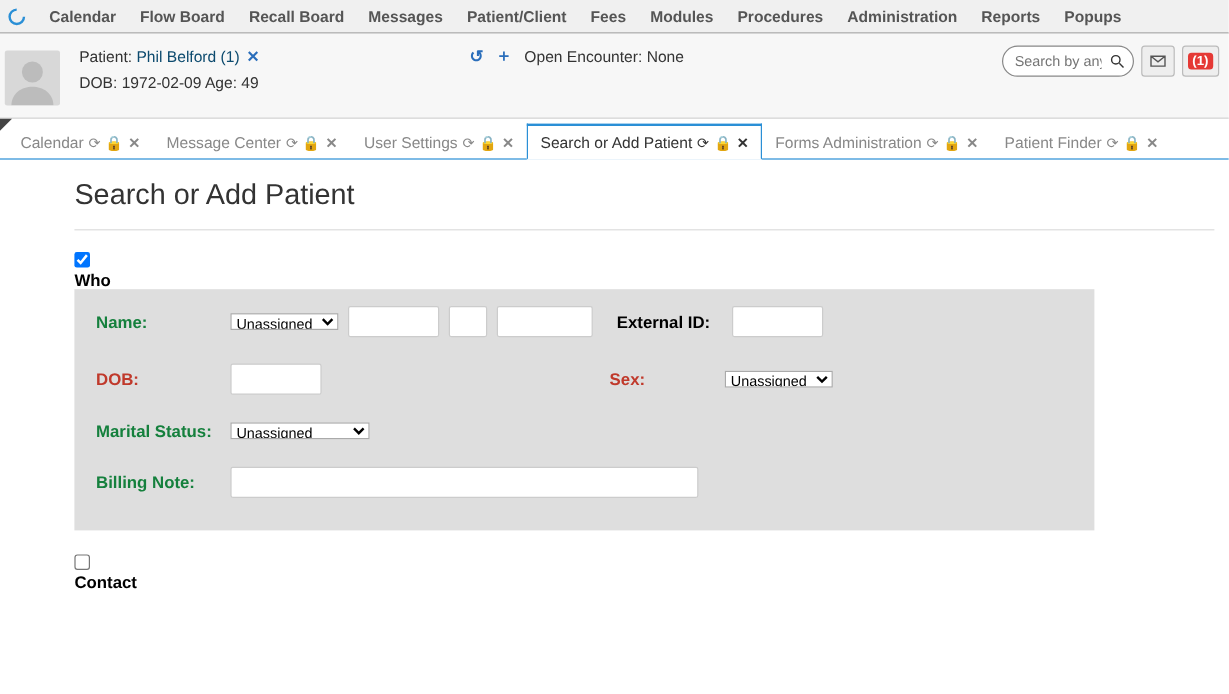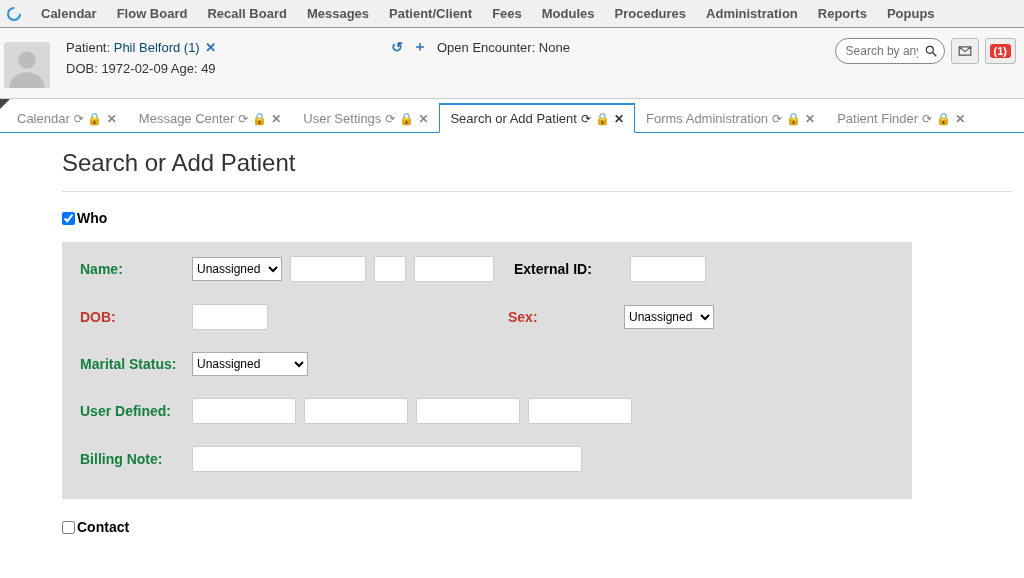--- a/index.html
+++ b/index.html
@@ -40,32 +40,32 @@
   .tabstrip .corner-tri { position:absolute; left:0; top:0; width:0; height:0; border-left:10px solid #444; border-bottom:10px solid transparent;}
   .tab { display: flex; align-items: center; gap: 4px; padding: 6px 10px; color: #888; font-size: 13px; border: 1px solid transparent; border-bottom: none; cursor: pointer; white-space: nowrap; }
   .tab.active { color: #333; background: #fff; border: 1px solid #2a8fd6; border-top: 2px solid #2a8fd6; border-bottom: 1px solid #fff; margin-bottom: -1px; }
   .tab .t-icon { font-size: 12px; color: inherit; }
   .tab .t-close { font-weight: 700; }
 
   
   .page-body { padding: 16px 12px 20px 62px; }
   .page-title { font-size: 24px; font-weight: 400; color: #333; margin-bottom: 14px; }
   .hr { height: 1px; background: #ddd; margin-bottom: 18px; }
-  .section-head { display: flex; align-items: center; gap: 2px; margin-bottom: 16px; }
+  .section-head { display: flex; gap: 2px; margin-bottom: 0; flex-direction: column; }
   .section-head .chk { width: 13px; height: 13px; }
   .section-head .ttl { font-weight: 700; font-size: 14px; color: #000; }
   .panel { background: #dedede; padding: 14px 18px 22px 18px; width: 850px; }
   .row { display: flex; align-items: center; margin-bottom: 22px; }
   .row:last-child { margin-bottom: 5px; }
   .lab { width: 112px; font-weight: 700; color: #15803d; font-size: 14px; }
   .lab.req { color: #c0392b; }
   .fld { height: 26px; border: 1px solid #ccc; background: #fff; border-radius: 2px; padding: 0 6px; font-size: 12px; }
-  .sel { height: 24px; border: 1px solid #aaa; background: #fff; font-size: 12px; }
+  .sel { height: 14px; border: 1px solid #aaa; background: #fff; font-size: 12px; }
   .gap { width: 8px; } 
-  .col2-label { width: 116px; font-weight: 700; color:#000; font-size:14px; }
+  .col2-label { width: 96px; font-weight: 700; color:#000; font-size:14px; }
   .col2-label.req { color:#c0392b; }
   .sections-after { margin-top: 20px; }
 </style>
 </head>
 <body>
 
 <div class="menubar">
   <span class="logo-icon">
     <svg viewBox="0 0 24 24">
         <circle cx="12" cy="12" r="9" fill="none" stroke="#2a8fd6" stroke-width="3" stroke-dasharray="42 14"></circle>
@@ -208,30 +208,20 @@
     </div>
 
 
     <div class="row">
       <span class="lab">Marital Status:</span>
       <select class="sel" style="width:116px">
         <option>Unassigned</option>
       </select>
     </div>
 
-    <div class="row">
-      <span class="lab">User Defined:</span>
-      <input class="fld" style="width: 104px;">
-      <span class="gap"></span>
-      <input class="fld" style="width: 104px;">
-      <span class="gap"></span>
-      <input class="fld" style="width: 104px;">
-      <span class="gap"></span>
-      <input class="fld" style="width: 104px;">
-    </div>
 
     <div class="row">
       <span class="lab">Billing Note:</span>
       <input class="fld" style="width: 390px;">
     </div>
 
   </div>
 
   <div class="sections-after">
     <div class="section-head">

